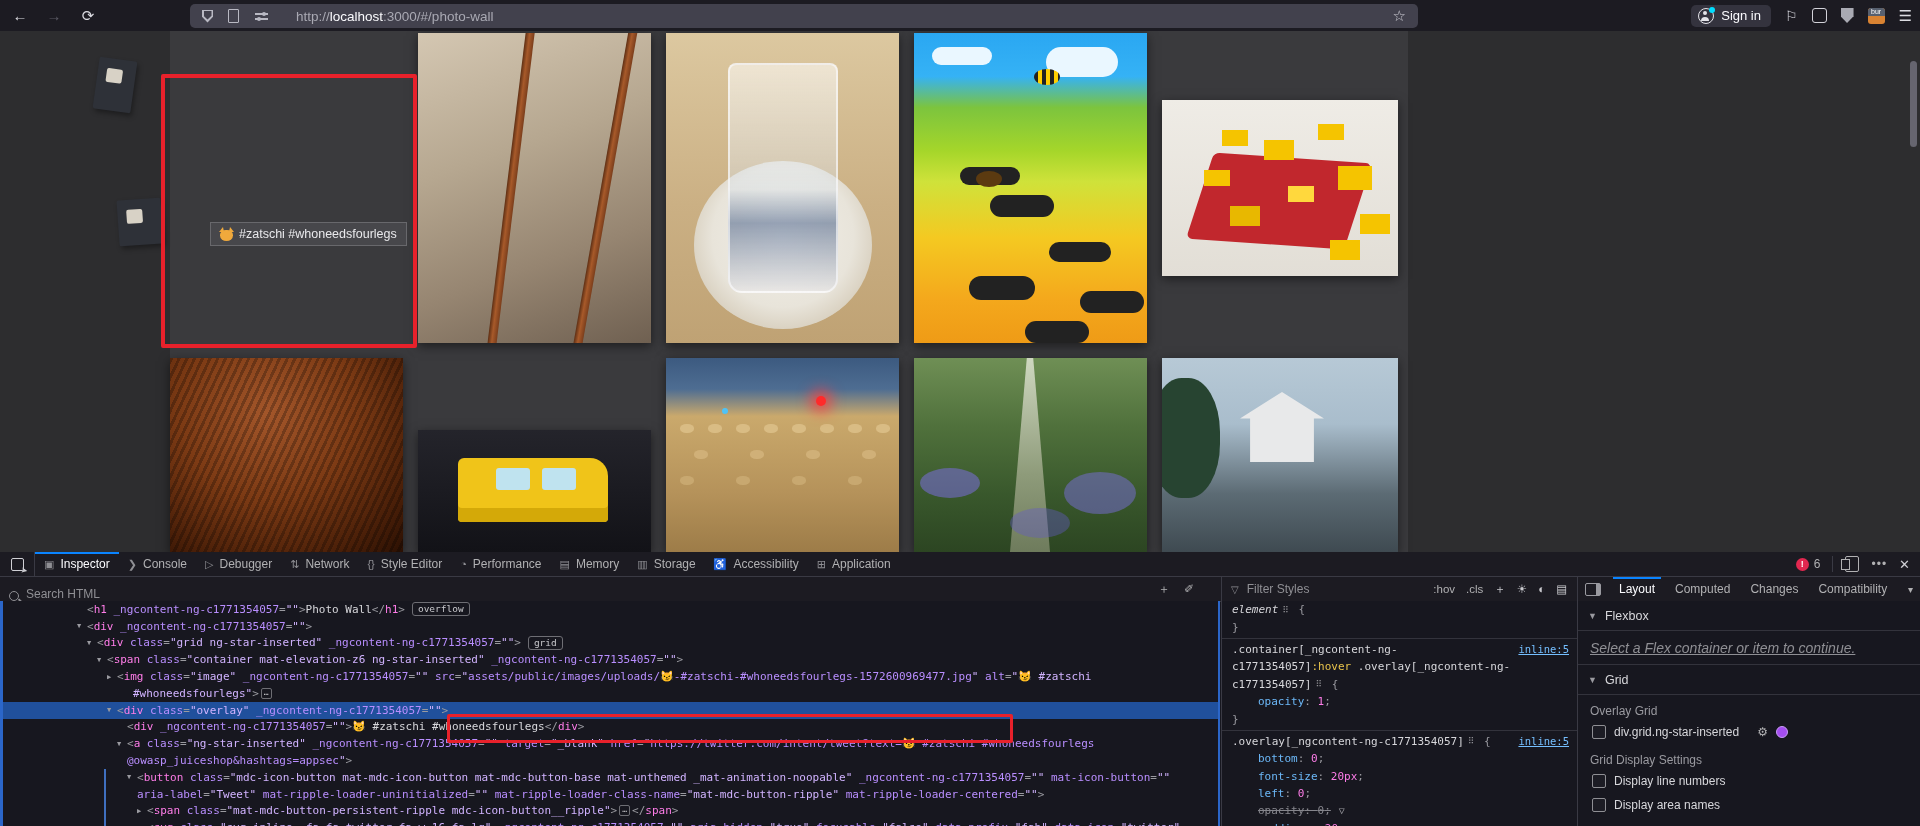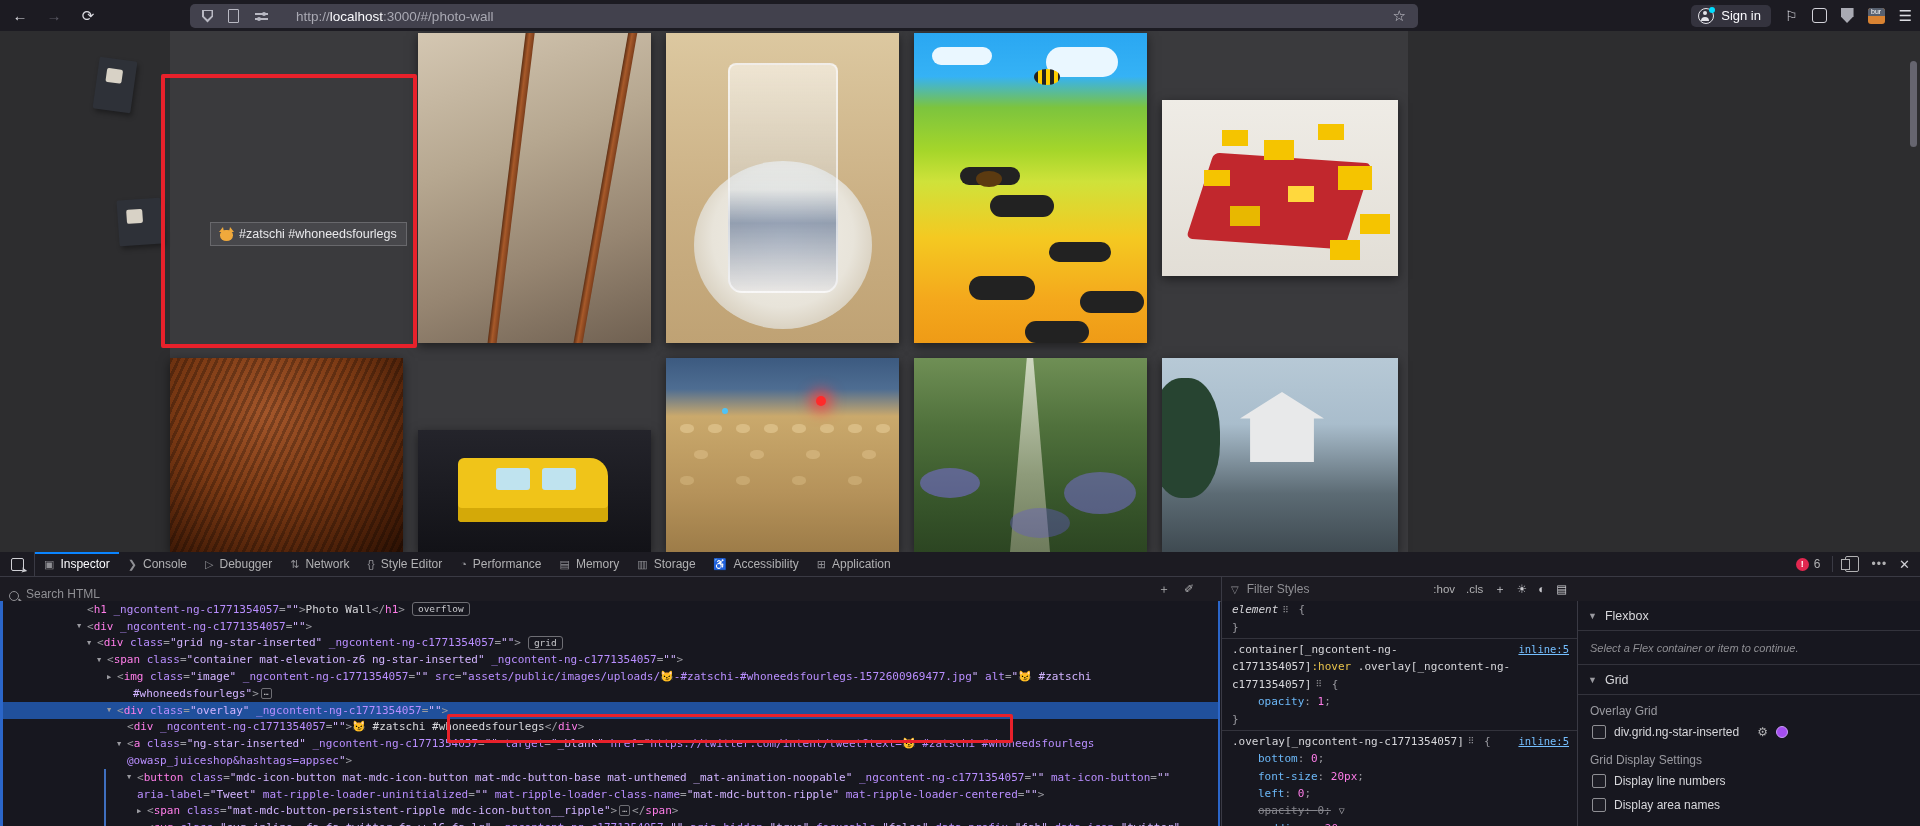--- a/index.html
+++ b/index.html
@@ -190,21 +190,21 @@
   .strike .rv-name,.strike .rv-val,.strike .rv-p{color:#85858c;text-decoration:line-through;}
   .rv-funnel{color:#9a9aa0;margin-left:8px;font-size:10px;text-decoration:none;}
   .rv-exp{color:#9a9aa0;font-size:7px;margin-right:3px;}
 
   
   #layoutpanel{position:absolute;left:1577px;top:49px;width:343px;height:225px;background:#17171f;
                border-left:1px solid #3a3a44;box-sizing:border-box;color:#d7d7db;}
   .lp-sect{display:flex;align-items:center;gap:8px;height:29px;padding-left:10px;border-bottom:1px solid #33333c;font-size:12.5px;}
   .tri{color:#9a9aa0;font-size:9px;}
   .lp-empty{height:33px;display:flex;align-items:center;padding-left:12px;color:#8f8f94;font-style:italic;
-            font-size:11px;border-bottom:1px solid #33333c;}
+            font-size:14px;border-bottom:1px solid #33333c;text-decoration:underline;}
   .lp-sub{padding:9px 16px 2px 12px;color:#9a9aa0;font-size:12px;}
   .lp-row{display:flex;align-items:center;gap:8px;padding:5px 0 5px 14px;font-size:12px;}
   .cb{width:12px;height:12px;border:1.5px solid #8f8f94;border-radius:2px;background:#1c1c24;flex:none;}
   .gear{color:#b1b1b3;font-size:12px;margin-left:10px;}
   .swatch{width:10px;height:10px;border-radius:50%;background:#a44df0;border:1px solid #c79bf5;}
 </style>
 </head>
 <body>
 
 <div id="app">
@@ -335,20 +335,30 @@
         <span class="funnel-ic">▽</span>
         <span class="placeholder">Filter Styles</span>
         <div id="filter-right">
           <span class="tgl">:hov</span>
           <span class="tgl">.cls</span>
           <span>＋</span>
           <span>☀</span>
           <span>◐</span>
           <span>▤</span>
         </div>
+      </div>
+      <div id="sidebar-tabs">
+        <span class="sb-dock"></span>
+        <div id="sb-tabs-holder" style="display:flex;height:100%;">
+            <div class="sb-tab active">Layout</div>
+            <div class="sb-tab">Computed</div>
+            <div class="sb-tab">Changes</div>
+            <div class="sb-tab">Compatibility</div>
+          </div>
+        <span class="sb-chev">▾</span>
       </div>
     </div>
 
     <div id="markup">
       <div id="mlines">
           <div class="mline" style="padding-left: 84px;"><span class="seg-p">&lt;</span><span class="seg-t">h1</span><span class="seg-n"> _ngcontent-ng-c1771354057</span><span class="seg-p">=</span><span class="seg-v">""</span><span class="seg-p">&gt;</span><span class="seg-s">Photo Wall</span><span class="seg-p">&lt;/</span><span class="seg-t">h1</span><span class="seg-p">&gt;</span><span class="pill">overflow</span></div>
           <div class="mline" style="padding-left: 84px;"><span class="twisty" style="left: 74px;">▼</span><span class="seg-p">&lt;</span><span class="seg-t">div</span><span class="seg-n"> _ngcontent-ng-c1771354057</span><span class="seg-p">=</span><span class="seg-v">""</span><span class="seg-p">&gt;</span></div>
           <div class="mline" style="padding-left: 94px;"><span class="twisty" style="left: 84px;">▼</span><span class="seg-p">&lt;</span><span class="seg-t">div</span><span class="seg-n"> class</span><span class="seg-p">=</span><span class="seg-v">"grid ng-star-inserted"</span><span class="seg-n"> _ngcontent-ng-c1771354057</span><span class="seg-p">=</span><span class="seg-v">""</span><span class="seg-p">&gt;</span><span class="pill">grid</span></div>
           <div class="mline" style="padding-left: 104px;"><span class="twisty" style="left: 94px;">▼</span><span class="seg-p">&lt;</span><span class="seg-t">span</span><span class="seg-n"> class</span><span class="seg-p">=</span><span class="seg-v">"container mat-elevation-z6 ng-star-inserted"</span><span class="seg-n"> _ngcontent-ng-c1771354057</span><span class="seg-p">=</span><span class="seg-v">""</span><span class="seg-p">&gt;</span></div>
           <div class="mline" style="padding-left: 114px;"><span class="twisty" style="left: 104px;">▶</span><span class="seg-p">&lt;</span><span class="seg-t">img</span><span class="seg-n"> class</span><span class="seg-p">=</span><span class="seg-v">"image"</span><span class="seg-n"> _ngcontent-ng-c1771354057</span><span class="seg-p">=</span><span class="seg-v">""</span><span class="seg-n"> src</span><span class="seg-p">=</span><span class="seg-v">"</span><span class="seg-l">assets/public/images/uploads/😼-#zatschi-#whoneedsfourlegs-1572600969477.jpg</span><span class="seg-v">"</span><span class="seg-n"> alt</span><span class="seg-p">=</span><span class="seg-v">"😼 #zatschi</span></div>

